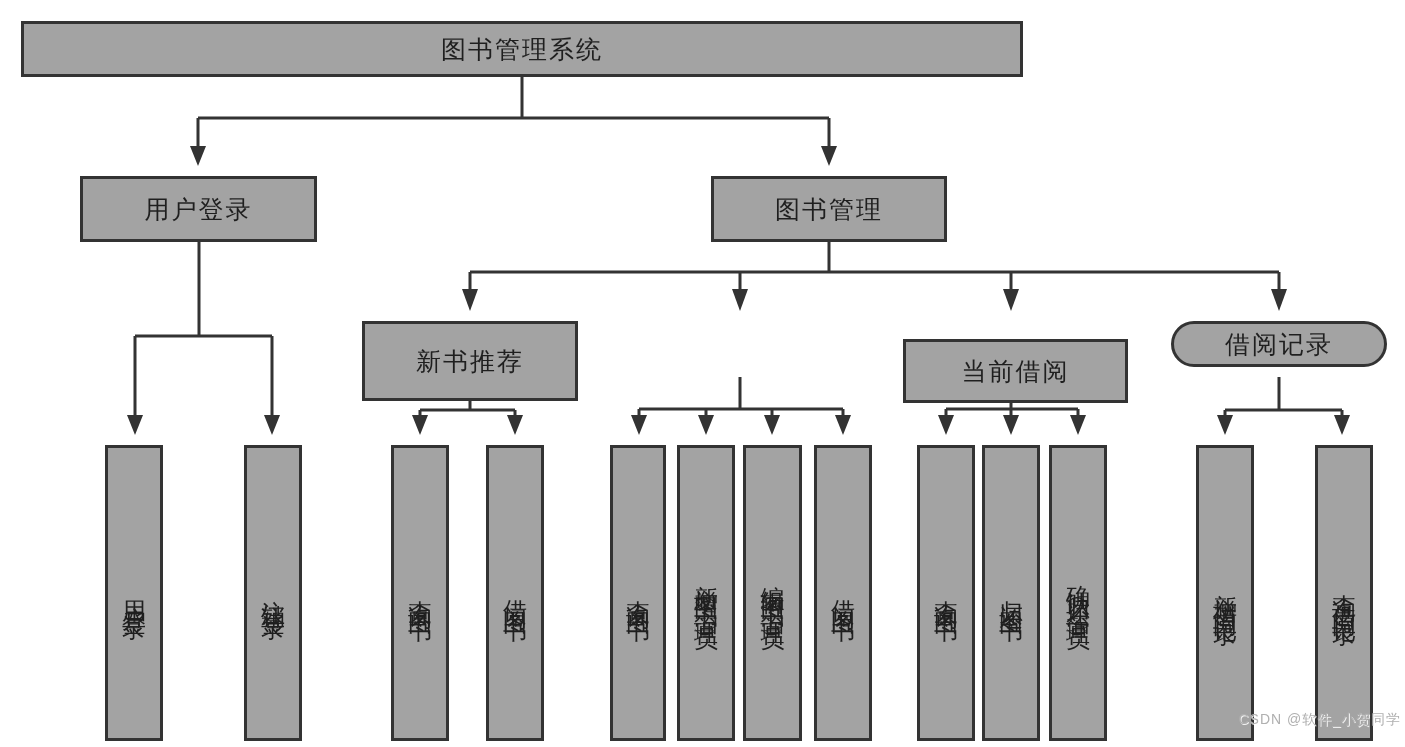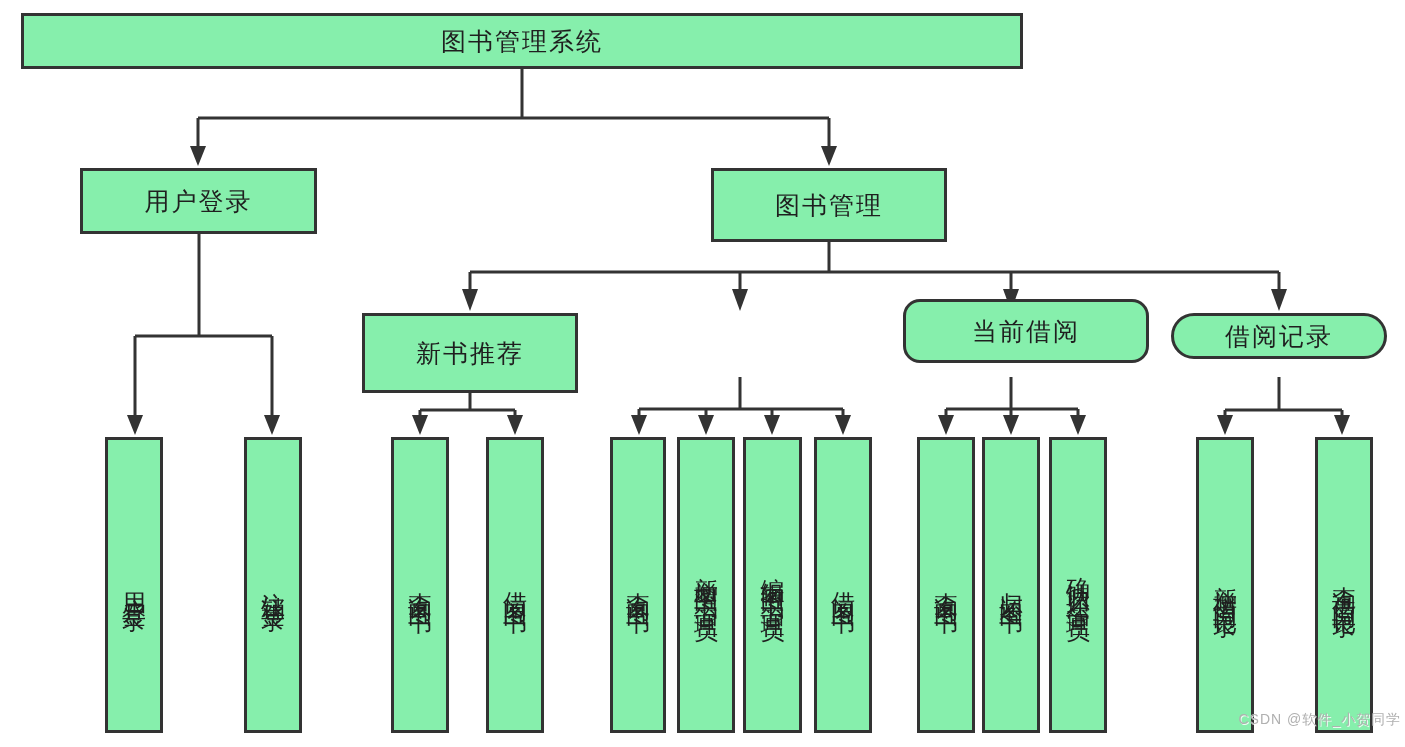--- a/index.html
+++ b/index.html
@@ -16,26 +16,27 @@
     overflow:hidden;
     font-family:"Liberation Sans","DejaVu Sans",sans-serif;
   }
   .wires{position:absolute;left:0;top:0;width:1405px;height:747px;}
   .wires path.l{stroke:var(--line);stroke-width:3;fill:none;}
   .wires polygon{fill:var(--line);}
   .box{
     position:absolute;
     box-sizing:border-box;
     border:3px solid var(--line);
-    background:#86efac;
+    background:#a3a3a3;
     display:flex;align-items:center;justify-content:center;
     color:var(--text);
     font-size:25px;
     letter-spacing:2px;
     white-space:nowrap;
+    margin-top:8px;
   }
   .leaf{
     top:437px;height:296px;width:58px;
   }
   .leaf .vtxt{
     writing-mode:vertical-rl;
     text-orientation:mixed;
     font-size:24px;
     line-height:1;
     letter-spacing:6px;
@@ -92,28 +93,28 @@
     <polygon points="1334,415 1350,415 1342,435"></polygon>
   </svg>
 
   <div class="box" style="left:21px;top:13px;width:1002px;height:56px;">
     <span>图书管理系统</span>
   </div>
 
   <div class="box" style="left:80px;top:168px;width:237px;height:66px;">
     <span>用户登录</span>
   </div>
-  <div class="box" style="left:711px;top:168px;width:236px;height:74px;">
+  <div class="box" style="left:711px;top:168px;width:236px;height:66px;">
     <span>图书管理</span>
   </div>
 
   <div class="box" style="left:362px;top:313px;width:216px;height:80px;">
     <span>新书推荐</span>
   </div>
-  <div class="box" style="left:903px;top:299px;width:246px;height:64px;border-radius:17px;">
+  <div class="box" style="left:903px;top:331px;width:225px;height:64px;">
     <span>当前借阅</span>
   </div>
   <div class="box" style="left:1171px;top:313px;width:216px;height:46px;border-radius:28px;">
     <span>借阅记录</span>
   </div>
 
   <div class="box leaf" style="left:105px;">
     <span class="vtxt">用户登录</span>
   </div>
   <div class="box leaf" style="left:244px;">

